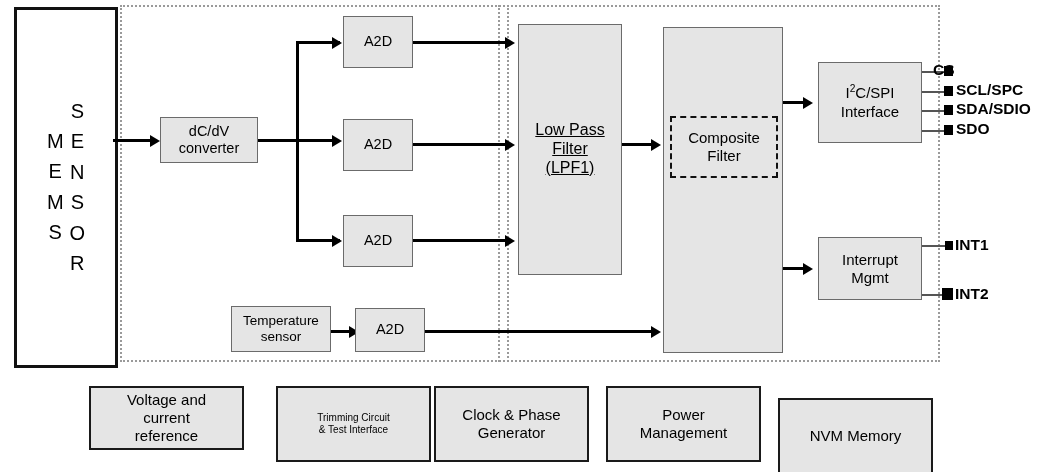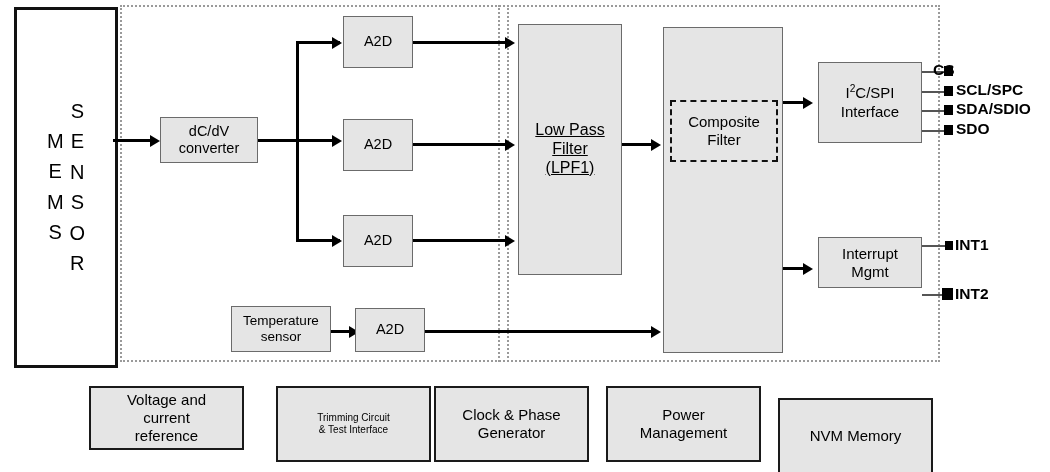--- a/index.html
+++ b/index.html
@@ -190,21 +190,21 @@
     <span class="block-label">Low Pass
 Filter
 (LPF1)</span>
   </div>
 
   <div class="wire-h" style="left:622px; top:143px; width:31px;"></div>
   <div class="arrow-r" style="left:651px; top:138.5px;"></div>
 
   <div class="abs block" style="left:663px; top:27px; width:120px; height:326px; align-items:flex-start; justify-content:center;">
     <div style="position:relative; width:100%; height:100%;">
-      <div class="abs block dashed" style="left:6px; top:72px; width:108px; height:62px; font-size:15px; border-color:#111;">
+      <div class="abs block dashed" style="left:6px; top:88px; width:108px; height:62px; font-size:15px; border-color:#111;">
         <span class="block-label">Composite
 Filter</span>
       </div>
     </div>
   </div>
 
   <div class="wire-h" style="left:783px; top:101px; width:23px;"></div>
   <div class="arrow-r" style="left:803px; top:96.5px;"></div>
   <div class="wire-h" style="left:783px; top:267px; width:23px;"></div>
   <div class="arrow-r" style="left:803px; top:262.5px;"></div>
@@ -226,21 +226,21 @@
   <div class="pin-sq" style="left:944px; top:66px; width:9px; height:10px;"></div>
   <div class="pin-sq" style="left:944px; top:86px; width:9px; height:10px;"></div>
   <div class="pin-sq" style="left:944px; top:105px; width:9px; height:10px;"></div>
   <div class="pin-sq" style="left:944px; top:125px; width:9px; height:10px;"></div>
 
   <div class="pin-label" style="left:900px; top:62px;margin-left:33px;">CS</div>
   <div class="pin-label" style="left:956px; top:82px;">SCL/SPC</div>
   <div class="pin-label" style="left:956px; top:101px;">SDA/SDIO</div>
   <div class="pin-label" style="left:956px; top:121px;">SDO</div>
 
-  <div class="abs block" style="left:818px; top:237px; width:104px; height:51px; font-size:15px;">
+  <div class="abs block" style="left:818px; top:237px; width:104px; height:63px; font-size:15px;">
     <span class="block-label">Interrupt
 Mgmt</span>
   </div>
 
   <div class="wire-thin-h" style="left:922px; top:245px; width:24px;"></div>
   <div class="wire-thin-h" style="left:922px; top:294px; width:24px;"></div>
 
   <div class="pin-sq" style="left:945px; top:241px; width:8px; height:9px;"></div>
   <div class="pin-sq" style="left:942px; top:288px; width:11px; height:12px;"></div>
 

